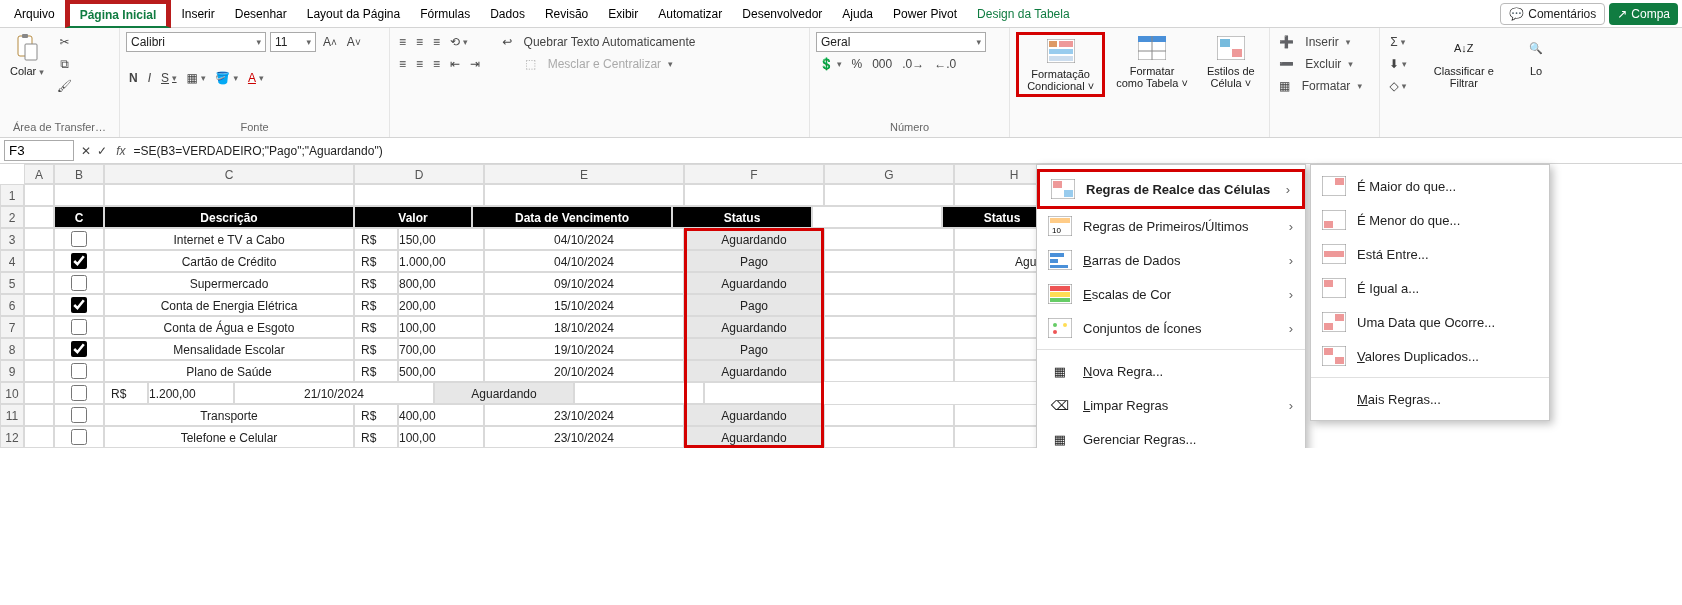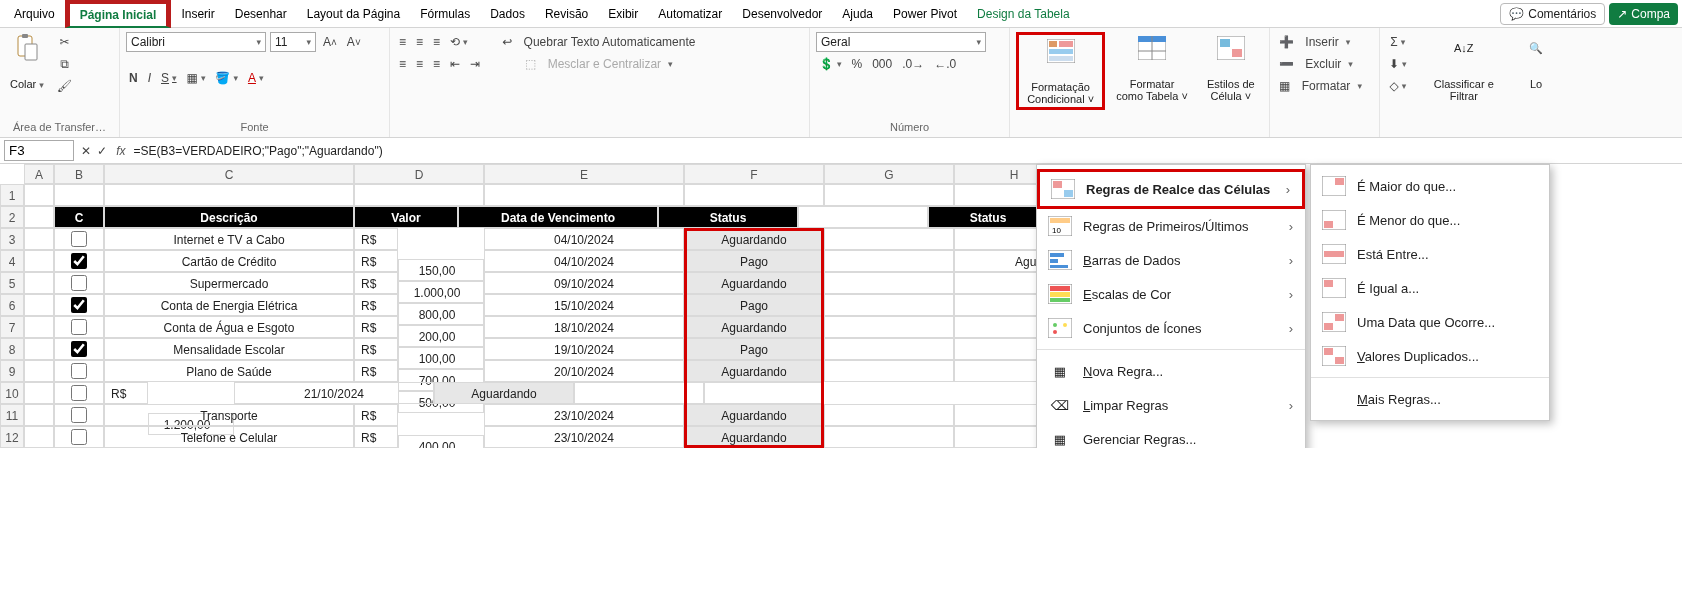--- a/index.html
+++ b/index.html
@@ -14,21 +14,21 @@
   .btn-comments { display: flex; align-items: center; gap: 4px; border: 1px solid #bbb; border-radius: 4px; padding: 3px 8px; }
   .btn-share { background: #107c41; color: #fff; padding: 4px 8px; border-radius: 4px; display:flex; align-items:center; gap:4px;}
   .hl-red { border: 5px solid #b91c1c; text-align: right; }
   
   
   .ribbon { display: flex; height: 110px; border-bottom: 1px solid #d4d4d4; background: #fafafa; }
   .group { display:flex; flex-direction:column; justify-content:space-between; padding: 4px 6px; border-right: 1px solid #e5e5e5; }
   .group-label { text-align:center; font-size: 11px; color:#666; padding-top:2px; }
   .group-body { display:flex; align-items:flex-start; gap:6px; flex:1; }
   .ctrl { display:flex; align-items:center; justify-content:center; border:1px solid transparent; padding:2px; color:#444; }
-  .big-btn { display:flex; flex-direction:column; align-items:center; padding:2px 4px; font-size:11px; text-align:center; gap:16px; }
+  .big-btn { display:flex; flex-direction:column; align-items:center; padding:2px 4px; font-size:11px; text-align:center; gap:3px; }
   .big-btn .sq { width:28px; height:28px; display:flex; align-items:center; justify-content:center; }
   .cf-highlight { border: 3px solid #d40000; padding: 2px; }
   .stack { display:flex; flex-direction:column; gap:2px; }
   .row { display:flex; align-items:center; gap:4px; }
   .sel { border:1px solid #aaa; background:#fff; padding:2px 4px; display:flex; align-items:center; justify-content:space-between; }
   .drop::after { content:"▾"; font-size:9px; color:#666; margin-left:3px;}
   
   
   .fbar { display:flex; align-items:center; height:26px; border-bottom:1px solid #d4d4d4; font-size:12px; }
   .namebox { width:70px; border:1px solid #aaa; margin:2px 4px; padding:2px 4px; }
@@ -40,21 +40,21 @@
   .colheads { display:flex; margin-left:24px; }
   .colhead { border:1px solid #d9d9d9; background:#f3f3f3; text-align:center; font-size:12px; color:#555; height:20px; line-height:20px; }
   .rows { }
   .gridrow { display:flex; height:22px; }
   .rowhead { width:24px; border:1px solid #d9d9d9; background:#f3f3f3; text-align:center; font-size:12px; color:#555; line-height:22px;}
   .cell { border:1px solid #d9d9d9; height:22px; line-height:22px; overflow:hidden; white-space:nowrap; }
   .hdrcell { background:#000; color:#fff; font-weight:600; text-align:center; }
   .chk { display:flex; align-items:center; justify-content:center; }
   .chk input { width:16px; height:16px; accent-color:#000; }
   .center { text-align:center; }
-  .money { text-align:center; padding-right:8px;margin-top:31px; }
+  .money { text-align:left; padding-right:8px; }
   .curr { text-align:left; padding-left:6px; }
   .status-cell { text-align:center; background:#e7e7e7; }
   
   
   .menu { position:absolute; background:#fff; border:1px solid #c8c8c8; box-shadow: 3px 3px 8px rgba(0,0,0,0.25); padding:4px 0; font-size:13px; }
   .menu-item { display:flex; align-items:center; gap:10px; padding:6px 12px 6px 10px; white-space:nowrap; }
   .menu-item .mi-icon { width:26px; height:22px; display:flex; align-items:center; justify-content:center; }
   .menu-item .mi-arrow { margin-left:auto; color:#666; }
   .menu-sep { height:1px; background:#e0e0e0; margin:4px 0; }
   .menu-item.hl { border:3px solid #d40000; }
@@ -293,21 +293,21 @@
   <div class="cell cE"></div>
   <div class="cell cF"></div>
   <div class="cell cG"></div>
   <div class="cell cH"></div>
       </div>
       <div class="gridrow">
         <div class="rowhead">2</div>
   <div class="cell cA"></div>
   <div class="cell cB hdrcell">C</div>
   <div class="cell cC hdrcell">Descrição</div>
-  <div class="cell hdrcell" style="width:104px">Valor</div>
+  <div class="cell hdrcell" style="width:118px">Valor</div>
   <div class="cell cE hdrcell">Data de Vencimento</div>
   <div class="cell cF hdrcell">Status</div>
   <div class="cell cG"></div>
   <div class="cell cH hdrcell">Status</div>
       </div>
       <div class="gridrow">
         <div class="rowhead">3</div>
     <div class="cell cA"></div>
     <div class="cell cB chk">
           <input type="checkbox" style="">

